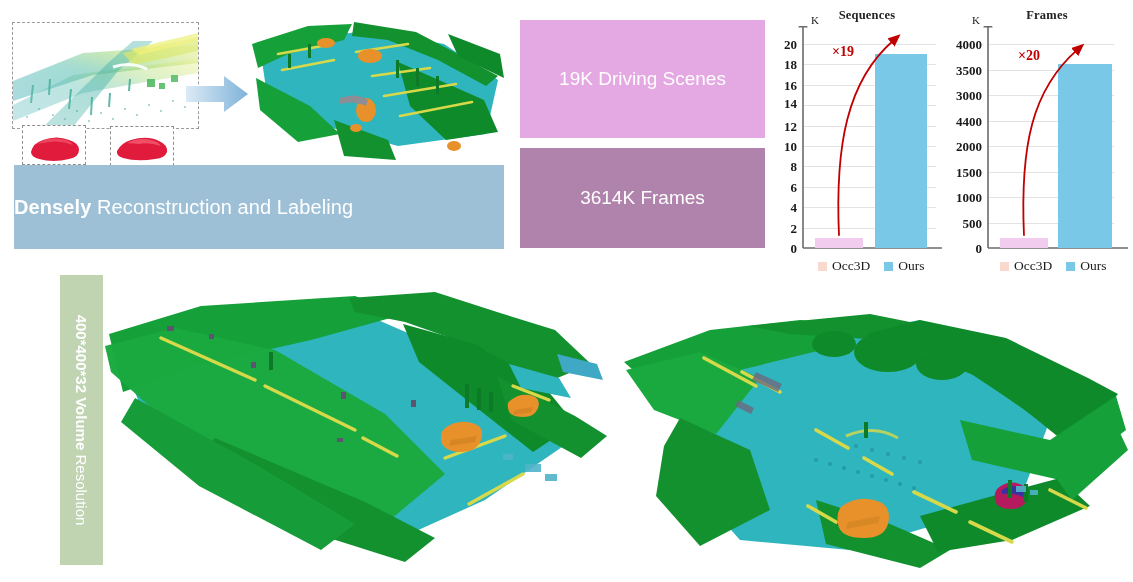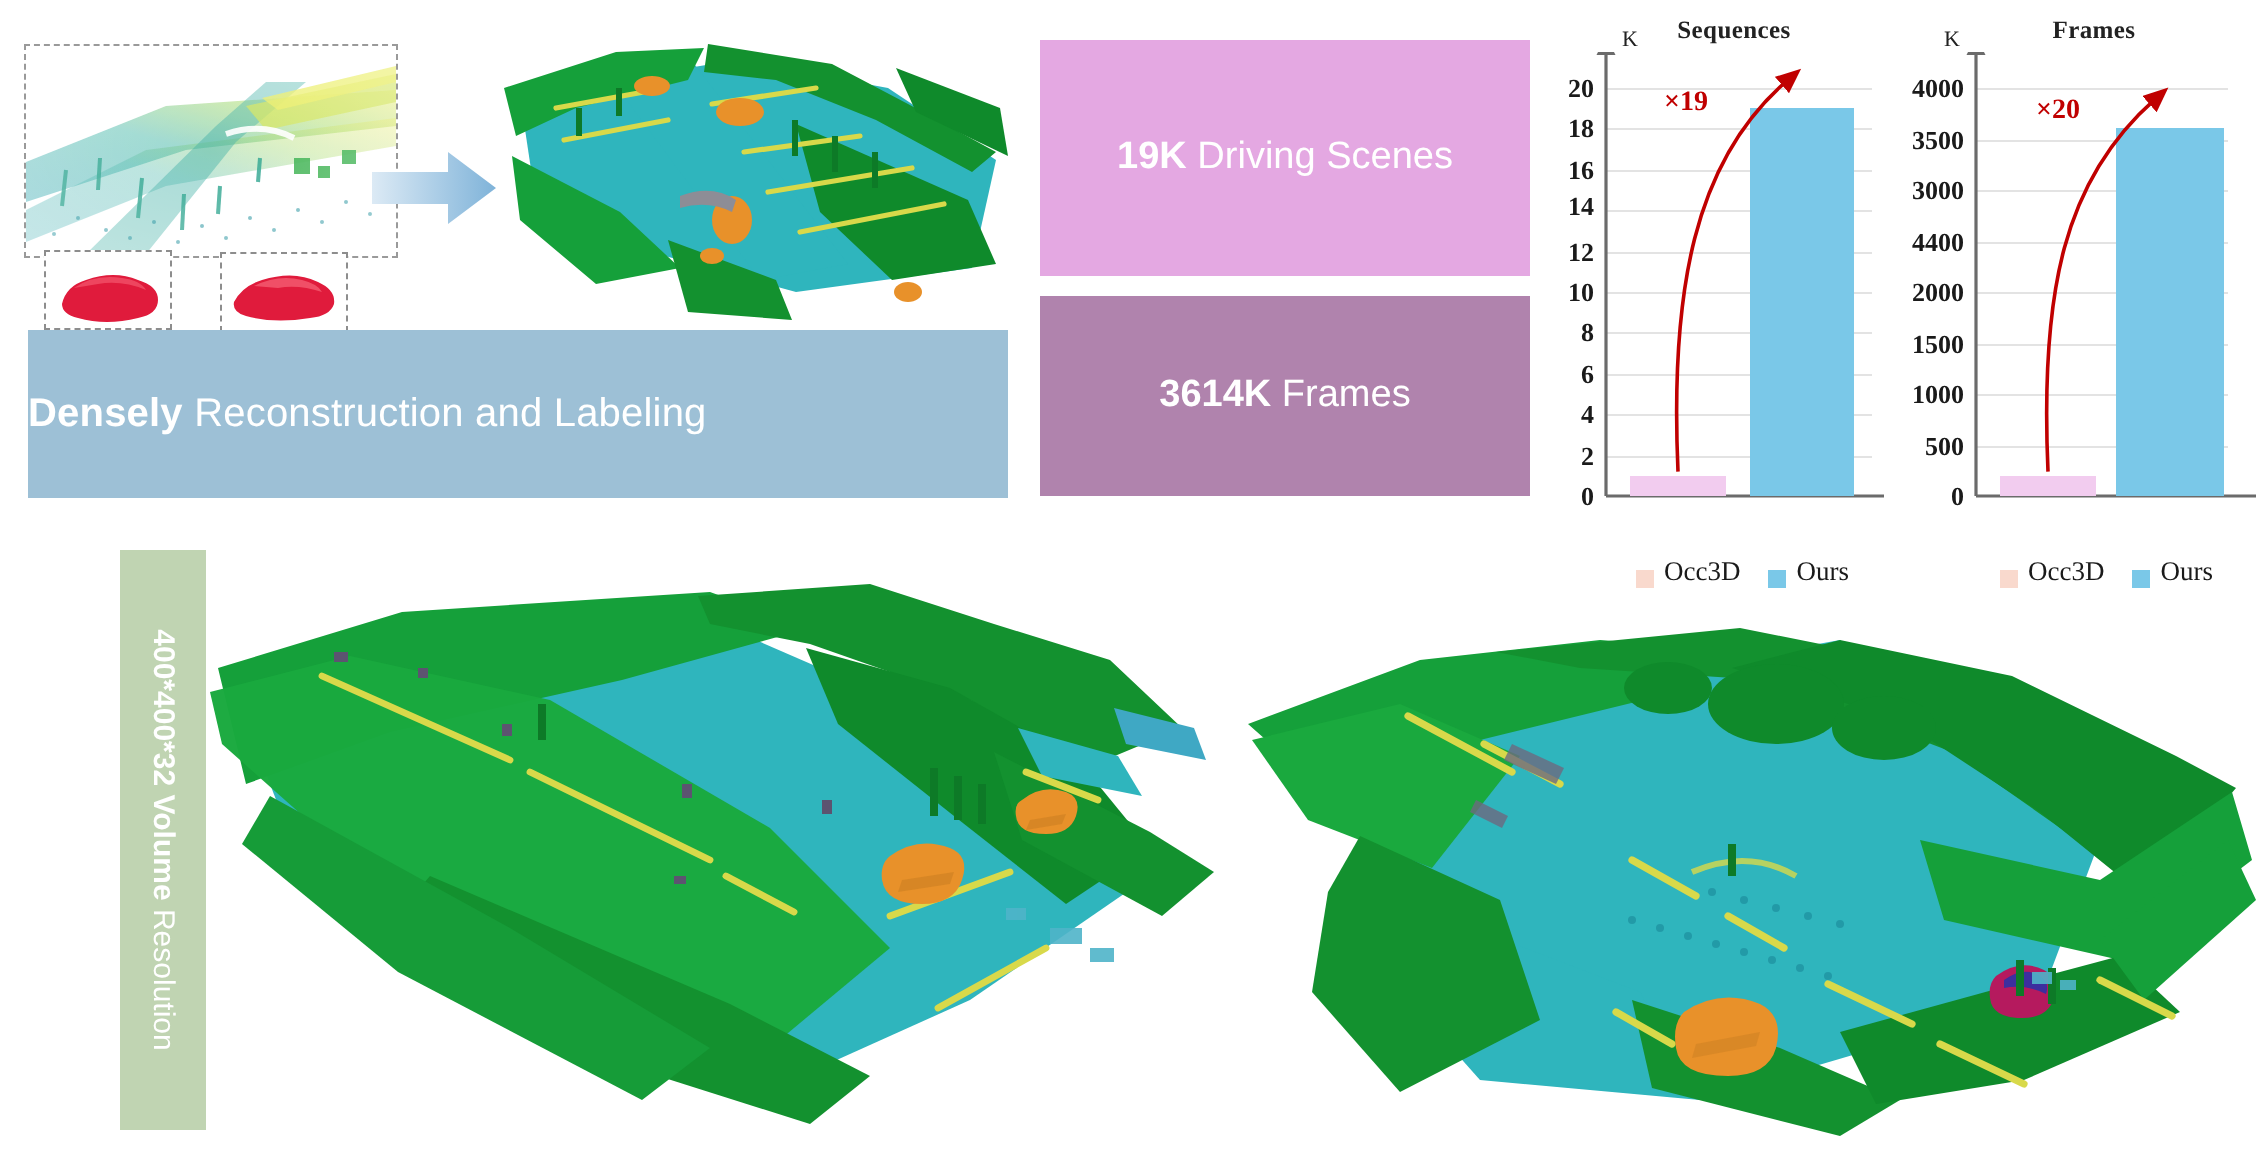--- a/index.html
+++ b/index.html
@@ -60,21 +60,21 @@
   }
   #stat-scenes {
     left: 520px; top: 20px; width: 245px; height: 118px;
     background: #e4a8e2;
   }
   #stat-frames {
     left: 520px; top: 148px; width: 245px; height: 100px;
     background: #b083ad;
   }
   .stat-box .txt { font-size: 19px; }
-  .stat-box .txt b { font-weight: 700; }
+  .stat-box .txt b { font-weight: 400; }
 
   
   .chart-block { top: 4px; height: 268px; }
   #chart-sequences { left: 770px; width: 172px; }
   #chart-frames    { left: 942px; width: 186px; }
 
   .chart-title {
     position: absolute; top: 4px; width: 100%;
     text-align: center;
     font-family: "Liberation Serif", serif;
@@ -118,21 +118,21 @@
   .bar.occ3d { background: #f2ccef; }
   .bar.ours  { background: #7ac8e8; }
 
   .legend {
     position: absolute;
     display: flex; gap: 14px; align-items: center;
     font-family: "Liberation Serif", serif;
     font-size: 13.5px;
     color: #1a1a1a;
   }
-  .legend .entry { display: flex; align-items: flex-end; gap: 5px; margin-top: 20px; }
+  .legend .entry { display: flex; align-items: center; gap: 5px; }
   .legend .swatch { width: 9px; height: 9px; display: inline-block; }
   .legend .swatch.occ3d { background: #f9d9cd; }
   .legend .swatch.ours  { background: #7ac8e8; }
 
   .multiplier {
     position: absolute;
     color: #c00000;
     font-family: "Liberation Serif", serif;
     font-weight: 700;
     font-size: 14px;

